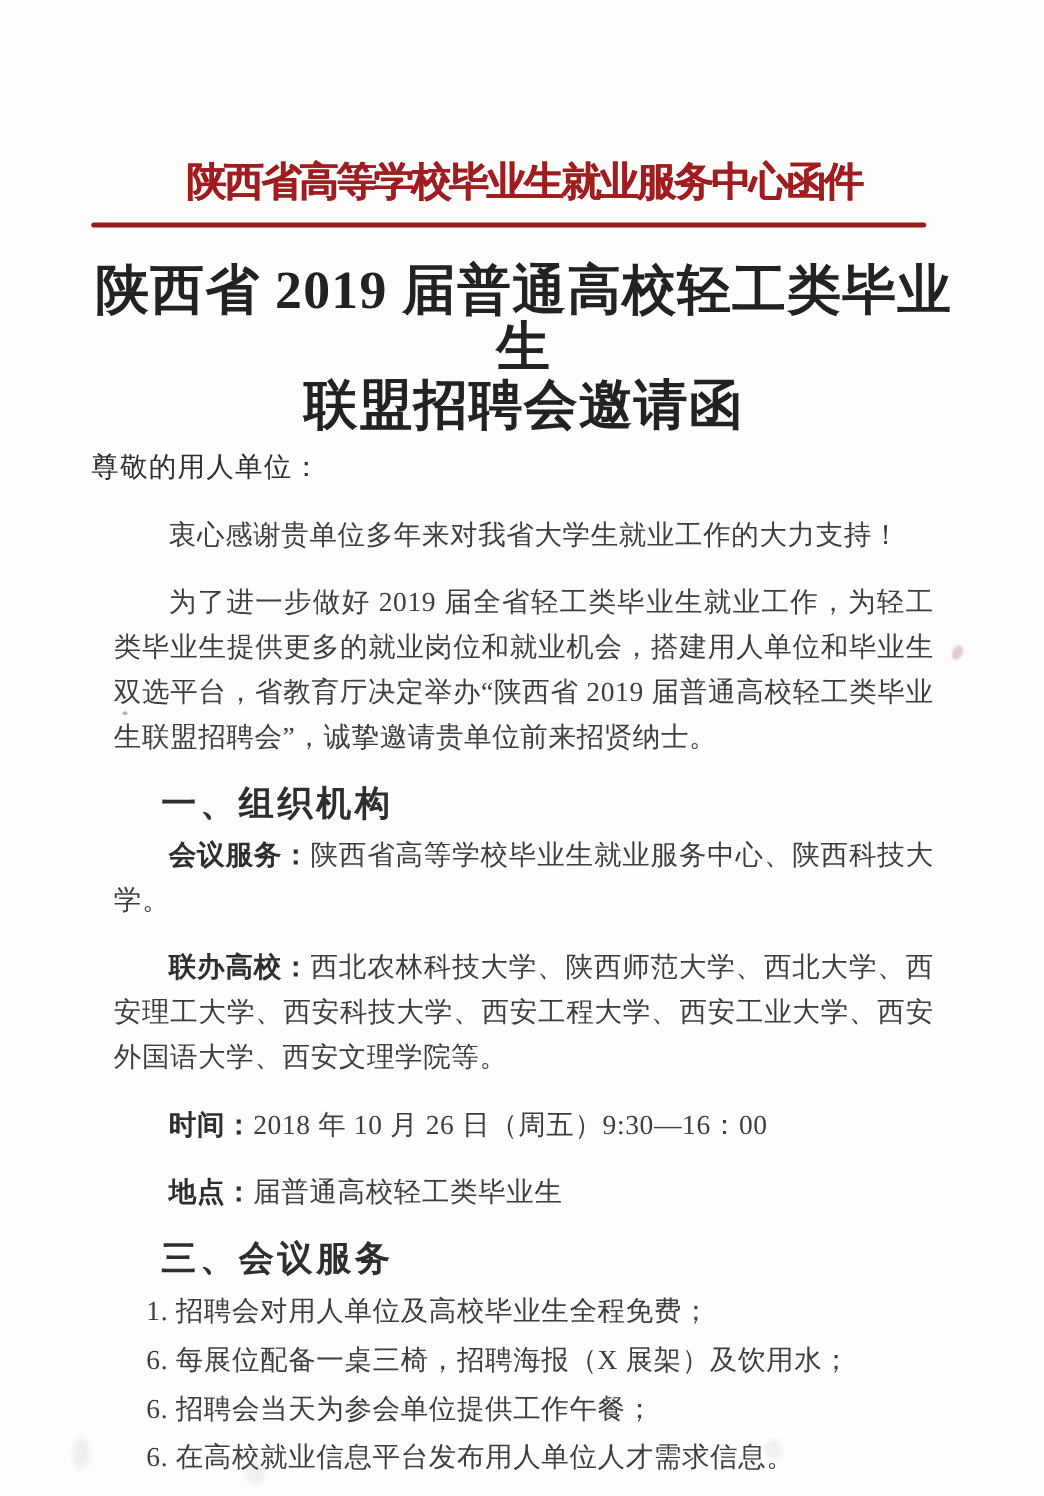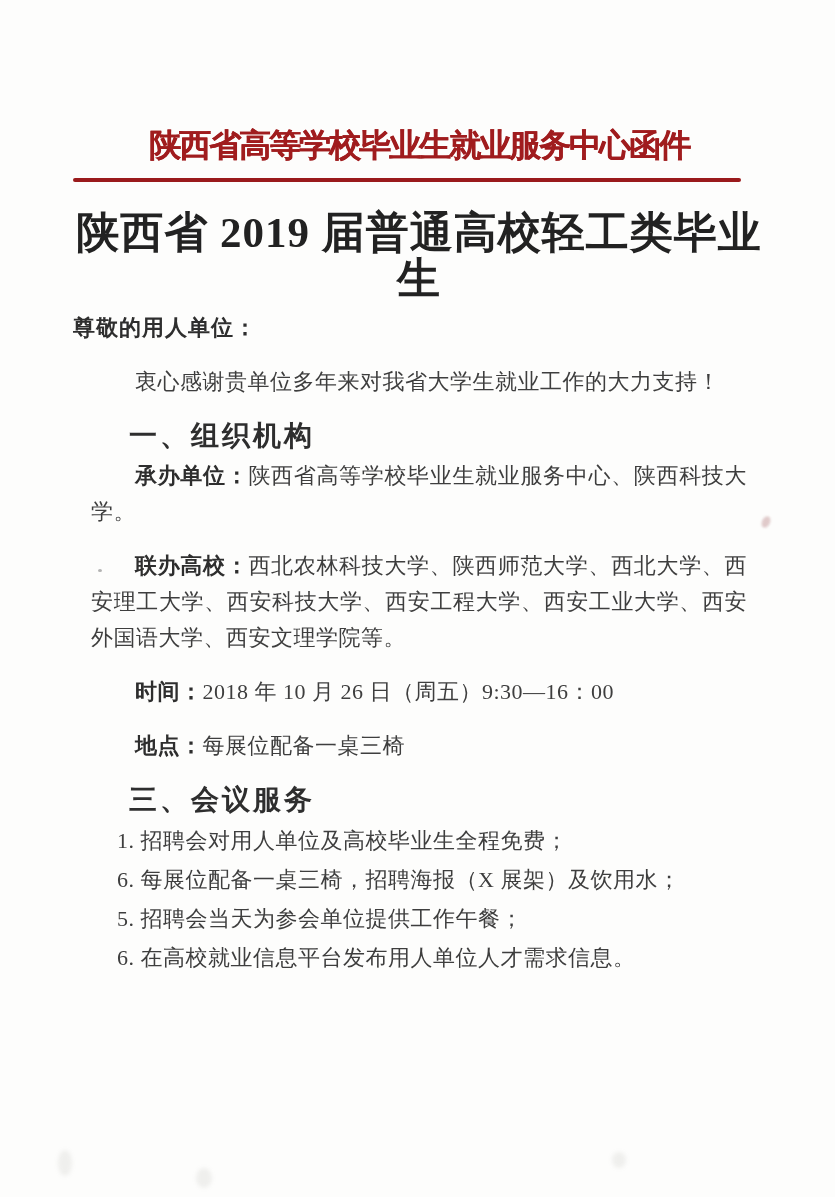--- a/index.html
+++ b/index.html
@@ -49,21 +49,21 @@
     text-align: center;
     color: #222222;
     font-weight: 700;
     font-size: 43px;
     line-height: 46px;
     letter-spacing: 1px;
   }
   
   .salutation {
     margin: 8px 0 0;
-    font-weight: 700;
+    font-weight: 400;
     color: #2e2e2e;
     letter-spacing: 1px;
   }
   .para {
     margin: 18px;
     text-indent: 2em;
     text-align: justify;
     letter-spacing: 0.5px;
   }
   .item { margin-top: 4px; }
@@ -114,43 +114,45 @@
 
 <div class="page">
 
   <div>
     <h1 class="lh-title">陕西省高等学校毕业生就业服务中心函件</h1>
     <div class="lh-rule"></div>
   </div>
 
   <div class="doc-title">
     <div>陕西省 2019 届普通高校轻工类毕业生</div>
+    <div>联盟招聘会邀请函</div>
   </div>
 
   <p class="salutation">尊敬的用人单位：</p>
 
   <p class="para">衷心感谢贵单位多年来对我省大学生就业工作的大力支持！</p>
+  <p class="para">为了进一步做好 2019 届全省轻工类毕业生就业工作，为轻工类毕业生提供更多的就业岗位和就业机会，搭建用人单位和毕业生双选平台，省教育厅决定举办“陕西省 2019 届普通高校轻工类毕业生联盟招聘会”，诚挚邀请贵单位前来招贤纳士。</p>
 
   <h2 class="sec-heading">一、组织机构</h2>
 
 
-  <p class="para item"><span class="lbl">承办单位：</span><span>陕西省高等学校毕业生就业服务中心、陕西科技大学。</span></p>
+  <p class="para item"><span class="lbl">会议服务：</span><span>陕西省高等学校毕业生就业服务中心、陕西科技大学。</span></p>
 
   <p class="para item"><span class="lbl">联办高校：</span><span>西北农林科技大学、陕西师范大学、西北大学、西安理工大学、西安科技大学、西安工程大学、西安工业大学、西安外国语大学、西安文理学院等。</span></p>
 
 
   <p class="para item"><span class="lbl">时间：</span><span>2018 年 10 月 26 日（周五）9:30—16：00</span></p>
 
-  <p class="para item"><span class="lbl">地点：</span><span>每展位配备一桌三椅</span></p>
+  <p class="para item"><span class="lbl">地点：</span><span>届普通高校轻工类毕业生</span></p>
 
   <h2 class="sec-heading mt-lg">三、会议服务</h2>
 
   <p class="svc first">1. 招聘会对用人单位及高校毕业生全程免费；</p>
   <p class="svc">6. 每展位配备一桌三椅，招聘海报（X 展架）及饮用水；</p>
-  <p class="svc">5. 招聘会当天为参会单位提供工作午餐；</p>
+  <p class="svc">6. 招聘会当天为参会单位提供工作午餐；</p>
   <p class="svc">6. 在高校就业信息平台发布用人单位人才需求信息。</p>
 
   <span class="dot-artifact"></span>
   <span class="mark-artifact"></span>
   <span class="smudge s1"></span>
   <span class="smudge s2"></span>
   <span class="smudge s3"></span>
 
 </div>
 

